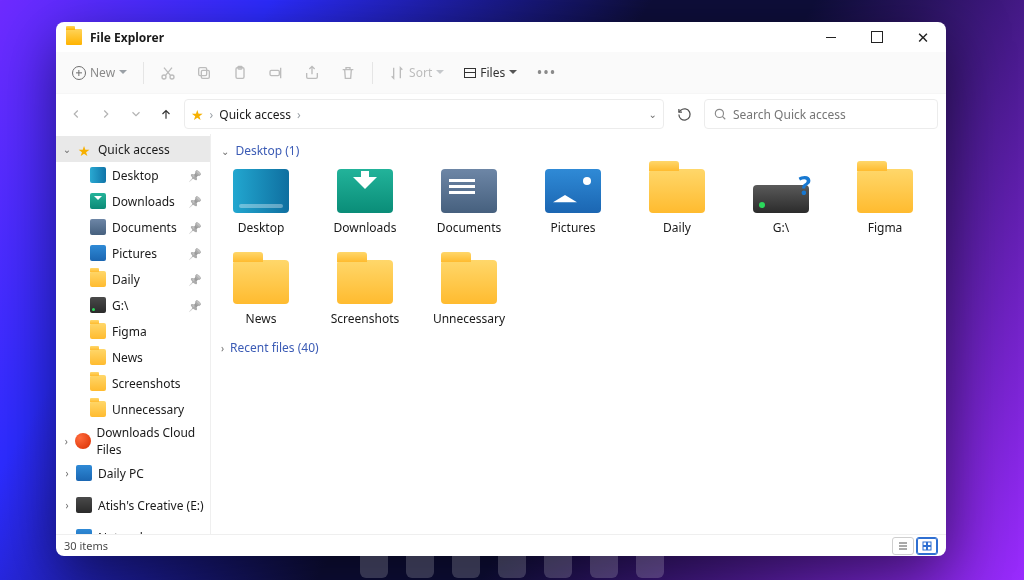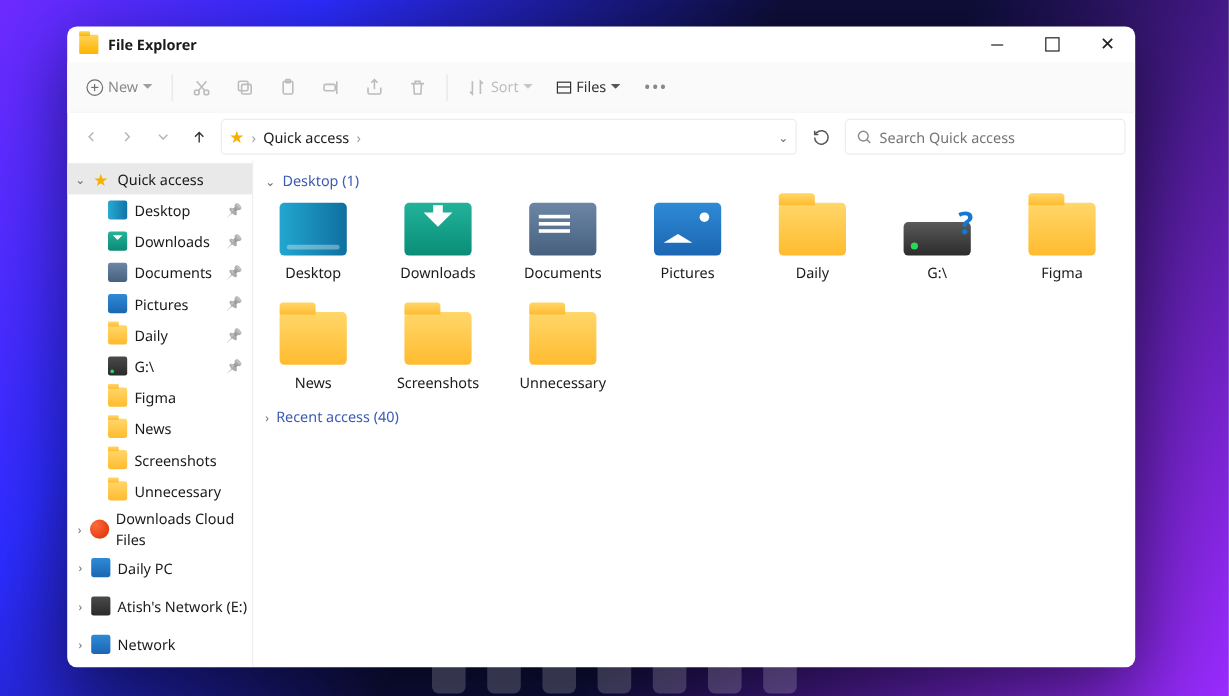--- a/index.html
+++ b/index.html
@@ -356,21 +356,21 @@
         <div class="sbspacer"></div>
         <div class="sbitem">
           <span class="chev">›</span>
           <span class="smicon sm-pc"></span>
           <span class="lbl">Daily PC</span>
         </div>
         <div class="sbspacer"></div>
         <div class="sbitem">
           <span class="chev">›</span>
           <span class="smicon sm-usb"></span>
-          <span class="lbl">Atish's Network  (E:)</span>
+          <span class="lbl">Atish's Creative  (E:)</span>
         </div>
         <div class="sbspacer"></div>
         <div class="sbitem">
           <span class="chev">›</span>
           <span class="smicon sm-net"></span>
           <span class="lbl">Network</span>
         </div>
       </div>
 
     <div class="content">
@@ -417,25 +417,43 @@
             <div class="big ic-folder"></div>
             <div class="cap">Screenshots</div>
           </div>
           <div class="tile">
             <div class="big ic-folder"></div>
             <div class="cap">Unnecessary</div>
           </div>
         </div>
       <div class="grouphdr">
         <span class="chev">›</span>
-        <span><span>Recent access</span> (<span>40</span>)</span>
+        <span><span>Recent files</span> (<span>40</span>)</span>
       </div>
     </div>
   </div>
 
+  <div class="status">
+    <span>30 items</span>
+    <div class="viewtoggles">
+      <div class="vt">
+        <svg viewBox="0 0 24 24" fill="none" stroke="#555" stroke-width="2">
+          <path d="M4 6h16M4 12h16M4 18h16"></path>
+          </svg>
+      </div>
+      <div class="vt active">
+        <svg viewBox="0 0 24 24" fill="none" stroke="#2f6fd1" stroke-width="2">
+          <rect x="4" y="4" width="7" height="7"></rect>
+            <rect x="13" y="4" width="7" height="7"></rect>
+          <rect x="4" y="13" width="7" height="7"></rect>
+            <rect x="13" y="13" width="7" height="7"></rect>
+          </svg>
+      </div>
+    </div>
+  </div>
 
 </div>
 
 <div class="taskbar">
   <span></span>
     <span></span>
     <span></span>
     <span></span>
     <span></span>
     <span></span>

